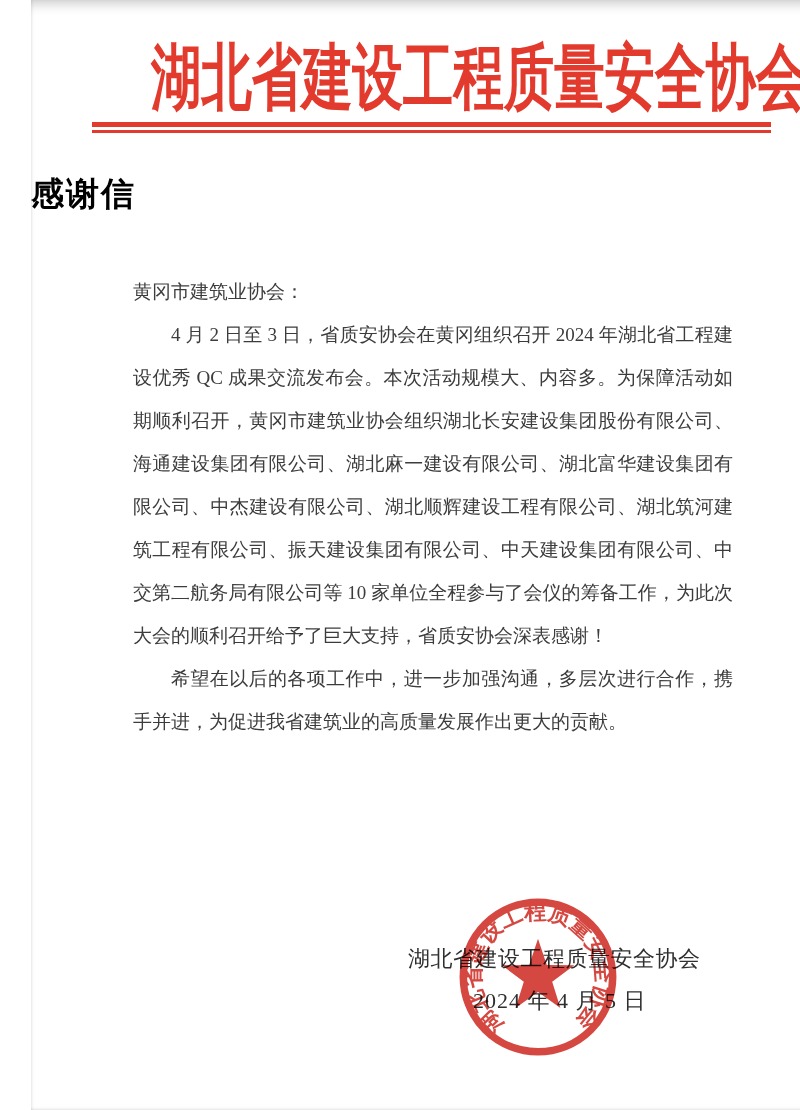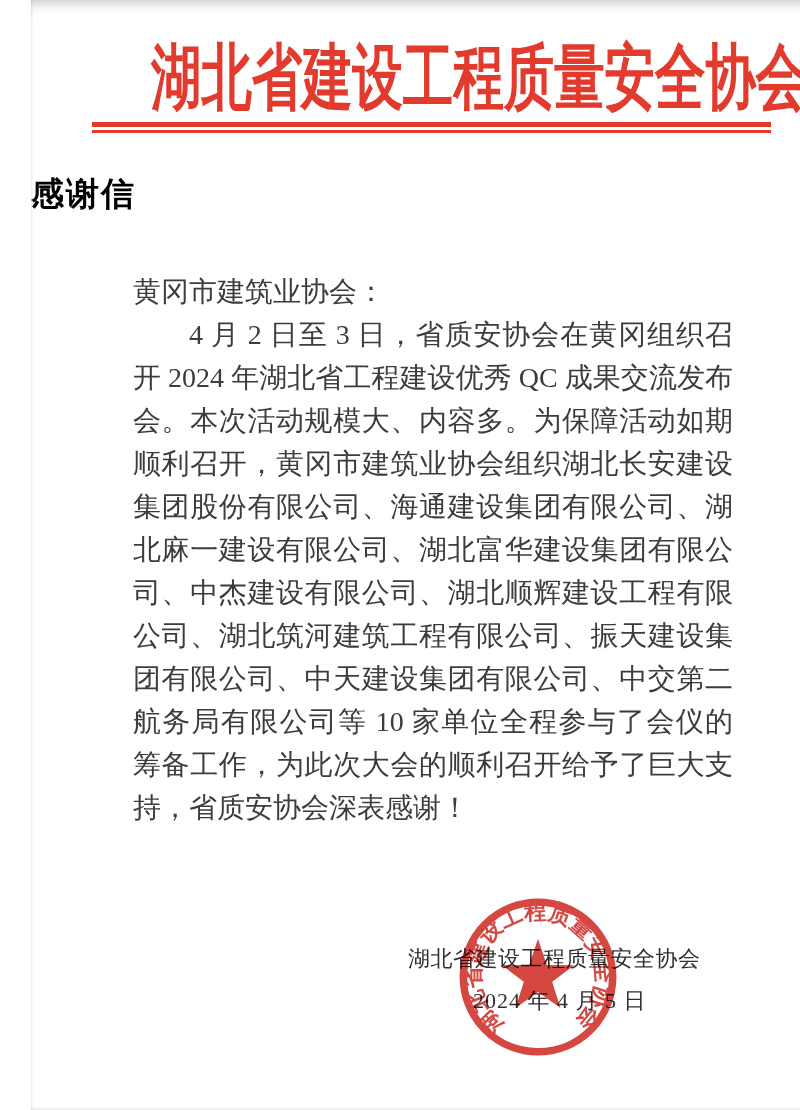--- a/index.html
+++ b/index.html
@@ -41,21 +41,21 @@
     margin: 0;
     font-size: 33px;
     font-weight: bold;
     color: #000000;
     letter-spacing: 2px;
   }
   .body {
     position: absolute;
     left: 102px; top: 270px;
     width: 600px;
-    font-size: 28px;
+    font-size: 19px;
     line-height: 43px;
     color: #3c3c3c;
     text-align: justify;
     text-align-last: left;
   }
   .body p { margin: 0; }
   .para { text-indent: 2em; }
   .sig-name {
     position: absolute;
     top: 944px; left: 377px;
@@ -94,20 +94,21 @@
   <div class="letterhead">湖北省建设工程质量安全协会</div>
 
   <div class="rule rule-thick"></div>
   <div class="rule rule-thin"></div>
 
   <h1 class="title">感谢信</h1>
 
   <div class="body">
     <p class="salutation">黄冈市建筑业协会：</p>
     <p class="para">4 月 2 日至 3 日，省质安协会在黄冈组织召开 2024 年湖北省工程建设优秀 QC 成果交流发布会。本次活动规模大、内容多。为保障活动如期顺利召开，黄冈市建筑业协会组织湖北长安建设集团股份有限公司、海通建设集团有限公司、湖北麻一建设有限公司、湖北富华建设集团有限公司、中杰建设有限公司、湖北顺辉建设工程有限公司、湖北筑河建筑工程有限公司、振天建设集团有限公司、中天建设集团有限公司、中交第二航务局有限公司等 10 家单位全程参与了会仪的筹备工作，为此次大会的顺利召开给予了巨大支持，省质安协会深表感谢！</p>
+    <p class="para">希望在以后的各项工作中，进一步加强沟通，多层次进行合作，携手并进，为促进我省建筑业的高质量发展作出更大的贡献。</p>
   </div>
 
   <div class="sig-name">湖北省建设工程质量安全协会</div>
 
   <div class="sig-date">2024 年 4 月 5 日</div>
 
   <svg class="seal" viewBox="0 0 200 200">
     <circle cx="100" cy="100" r="90" fill="none" stroke="#cf2e26" stroke-width="9"></circle>
     <polygon points="100,54 110.6,85.4 143.7,85.8 117.1,105.6 127,137.2 100,118 73,137.2 82.9,105.6 56.3,85.8 89.4,85.4" fill="#cf2e26"></polygon>
     <path id="sealArc" d="M 59.8,157.3 A 70,70 0 1 1 140.2,157.3" fill="none"></path>

